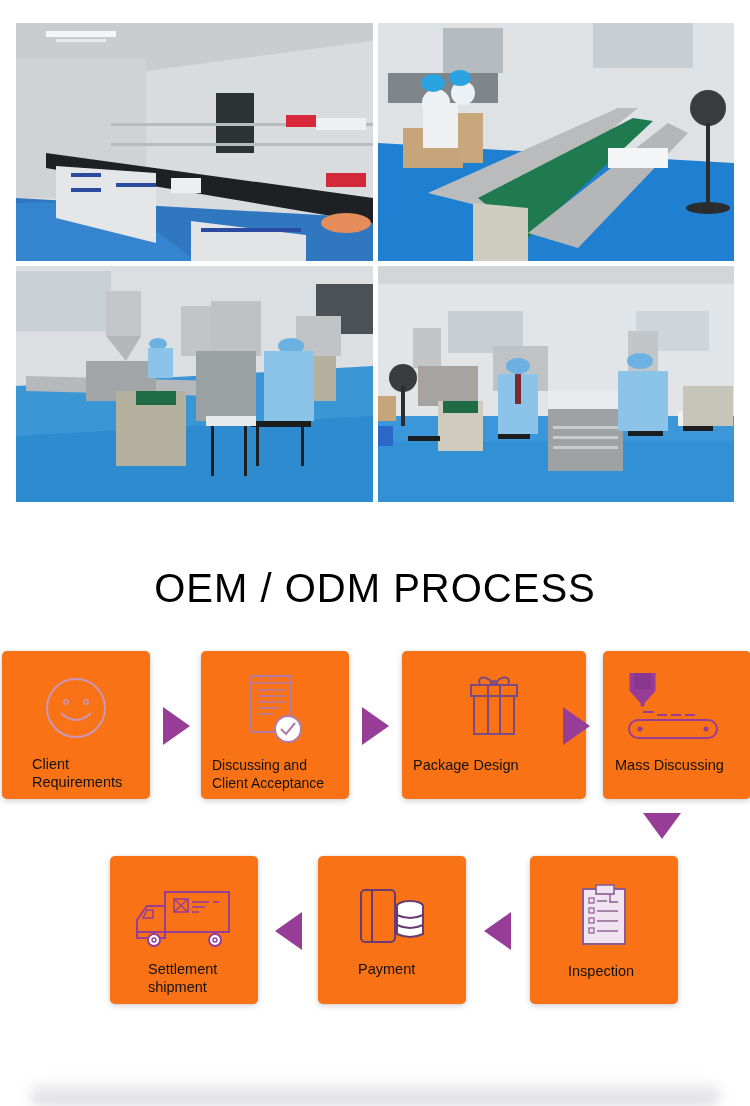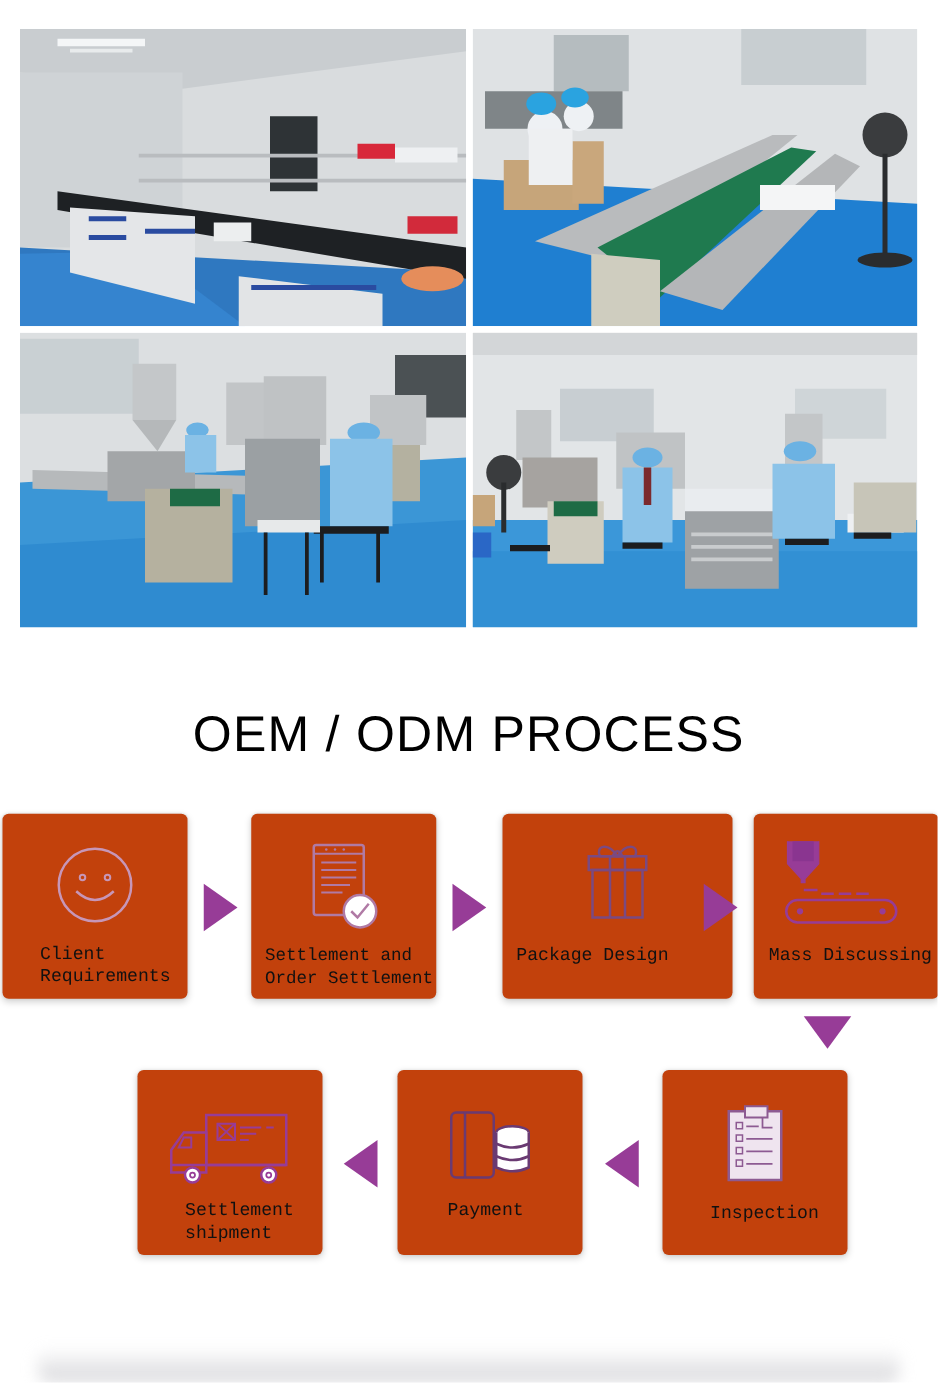--- a/index.html
+++ b/index.html
@@ -17,23 +17,22 @@
 
   .title {
     position: absolute; left: 0; width: 750px; top: 566px;
     text-align: center; font-weight: normal; font-size: 40px;
     letter-spacing: 1px; color: #000;
     font-family: "Liberation Sans", sans-serif;
   }
 
   .card {
     position: absolute; width: 148px; height: 148px;
-    background: #c2410c; border-radius: 5px;
+    background: #f97316; border-radius: 5px;
     box-shadow: 0 2px 6px rgba(0,0,0,0.18), 0 0 2px rgba(0,0,0,0.08);
-    font-family: Liberation Mono, monospace;
   }
   .card .icon { position: absolute; left: 0; right: 0; top: 20px; height: 70px; display: flex; justify-content: center; }
   .card .label {
     position: absolute; font-size: 14.5px; color: #111; line-height: 18px;
   }
   .arrow { position: absolute; width: 0; height: 0; }
   .arrow.right { border-top: 19px solid transparent; border-bottom: 19px solid transparent; border-left: 27px solid #973c97; }
   .arrow.left { border-top: 19px solid transparent; border-bottom: 19px solid transparent; border-right: 27px solid #973c97; }
   .arrow.down { border-left: 19px solid transparent; border-right: 19px solid transparent; border-top: 26px solid #973c97; }
 
@@ -197,22 +196,22 @@
       <line x1="13" y1="17" x2="41" y2="17" stroke="#b07aa5" stroke-width="1.6"></line>
       <line x1="13" y1="23" x2="41" y2="23" stroke="#b07aa5" stroke-width="1.6"></line>
       <line x1="13" y1="29" x2="41" y2="29" stroke="#b07aa5" stroke-width="1.6"></line>
       <line x1="13" y1="35" x2="36" y2="35" stroke="#b07aa5" stroke-width="1.6"></line>
       <line x1="13" y1="41" x2="30" y2="41" stroke="#b07aa5" stroke-width="1.6"></line>
       <circle cx="44" cy="56" r="13" fill="#fff" stroke="#b07aa5" stroke-width="2"></circle>
       <path d="M37 56 L42 61 L51 50" fill="none" stroke="#b07aa5" stroke-width="2"></path>
     </svg>
   </div>
   <div class="label" style="left:11px; top:105px; font-size:14px;">
-    <div>Settlement and</div>
-    <div>Order Settlement</div>
+    <div>Discussing and</div>
+    <div>Client Acceptance</div>
   </div>
 </div>
 
 <div class="arrow right" style="left:362px; top:707px;"></div>
 
 <div class="card" style="left:402px; top:651px;padding-left:36px;">
   <div class="icon" style="top:20px;">
     <svg width="52" height="66" viewBox="0 0 52 66">
       <path d="M26 14 C18 2 8 6 12 14 Z" fill="none" stroke="#7a4a82" stroke-width="2"></path>
       <path d="M26 14 C34 2 44 6 40 14 Z" fill="none" stroke="#7a4a82" stroke-width="2"></path>

